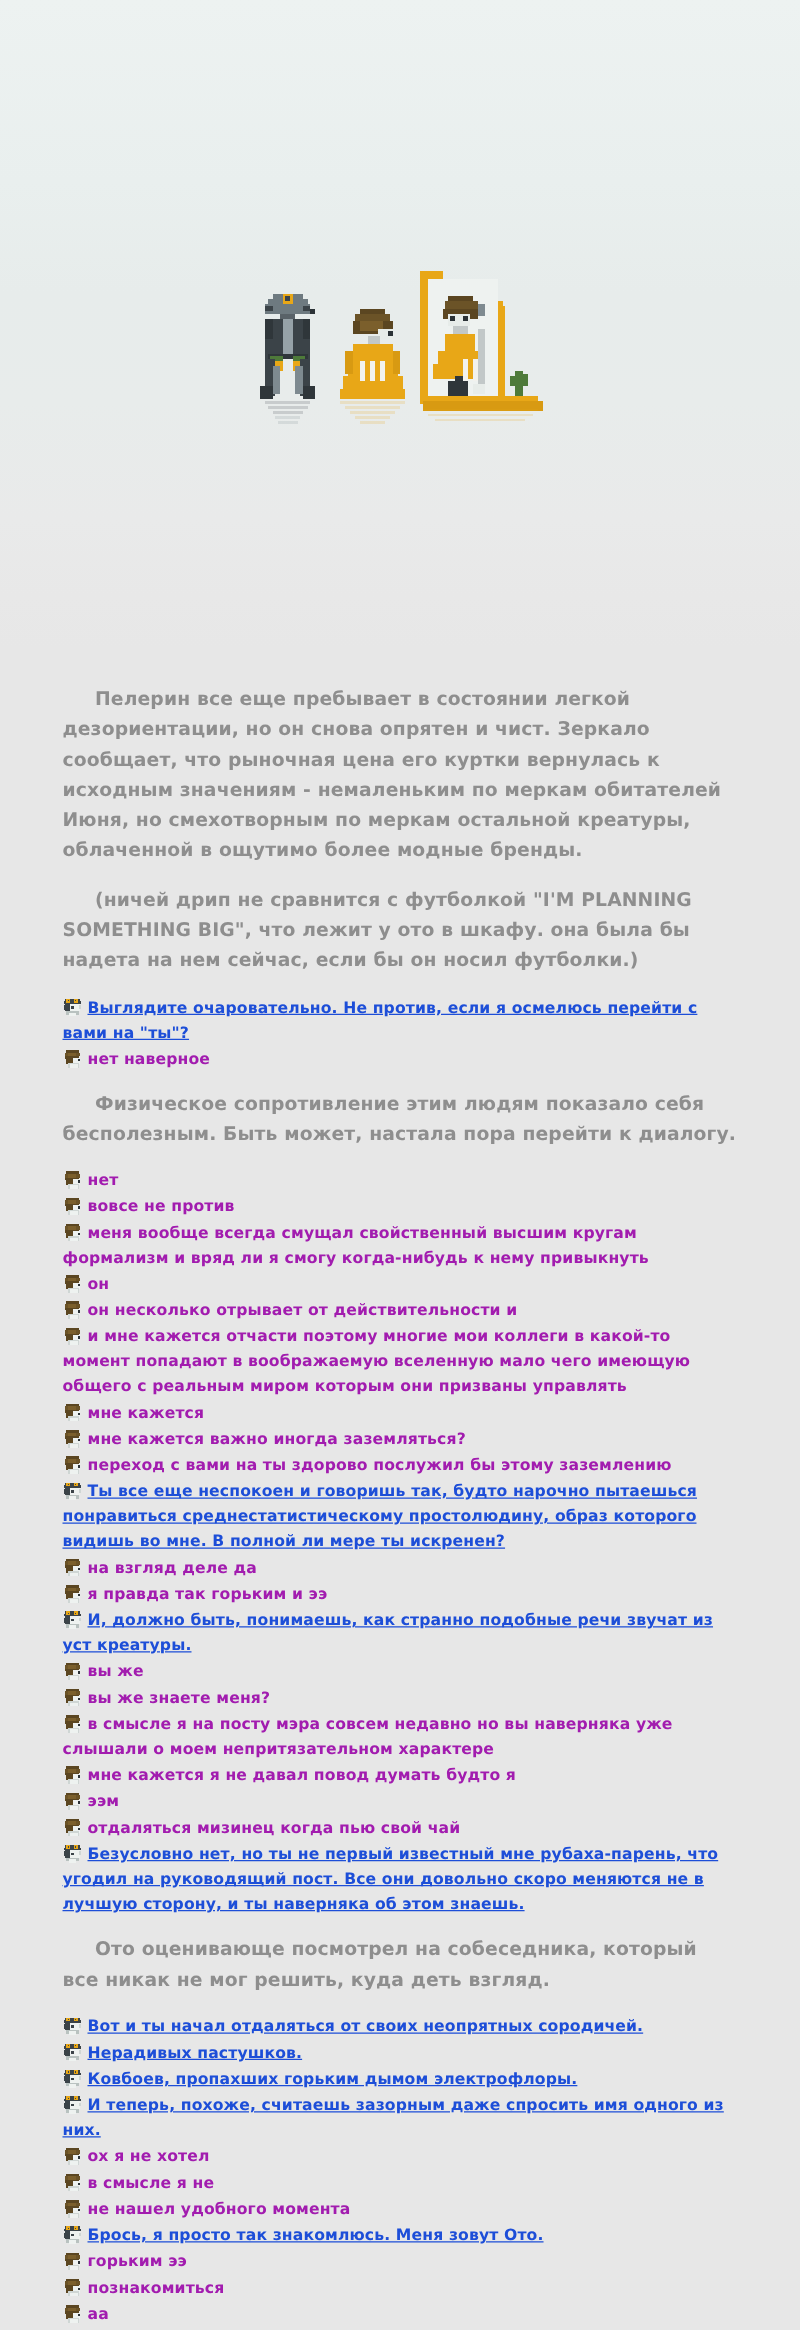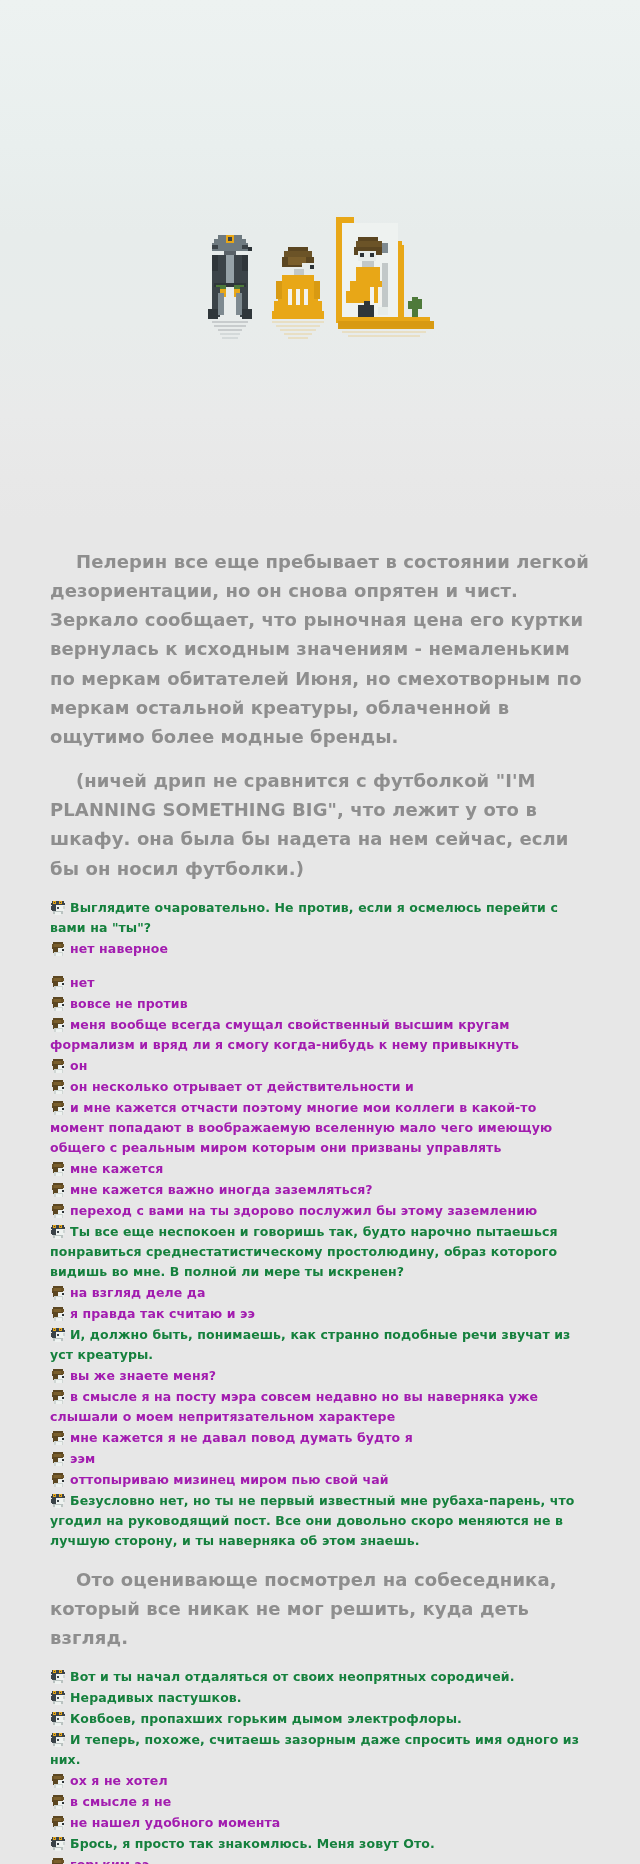--- a/index.html
+++ b/index.html
@@ -46,21 +46,21 @@
   .content {
     position: relative;
     width: 640px;
     background: #e7e7e7;
     padding: 28px 50px 24px 50px;
   }
 
   p.narration {
     margin: 0 0 15px 0;
     color: #8e8e8e;
-    font-size: 18px;
+    font-size: 15px;
     line-height: 1.62;
     font-weight: bold;
     text-indent: 26px;
     letter-spacing: 0.1px;
   }
   p.narration:last-child { margin-bottom: 0; }
 
   .dialogue-block {
     margin: 0 0 14px 0;
   }
@@ -75,21 +75,21 @@
     letter-spacing: 0.1px;
   }
   .dialogue-line .avatar {
     display: inline-block;
     vertical-align: -4px;
     width: 17px;
     height: 16px;
     margin-right: 3px;
   }
   .dialogue-line .avatar svg { display: block; }
-  .dialogue-line.npc { color: #15803d; }
+  .dialogue-line.npc { color: #1d4ed8; text-decoration: underline; }
   .dialogue-line.pc  { color: #a21caf; }
   .dialogue-line .txt { }
 </style>
 </head>
 <body>
 
 <div class="page">
 
   <div class="scene">
     <div class="scene-art">
@@ -245,20 +245,21 @@
               <rect x="2" y="6" width="11" height="2" fill="#5b4621"></rect>
               <rect x="4" y="3" width="7" height="3" fill="#7b5f2c"></rect>
               <rect x="8" y="7" width="6" height="5" fill="#eef2f0"></rect>
               <rect x="12" y="8" width="2" height="2" fill="#2b3236"></rect>
               <rect x="3" y="8" width="5" height="4" fill="#5b4621"></rect>
               <rect x="4" y="11" width="9" height="4" fill="#cfd6d4"></rect>
               <rect x="6" y="12" width="6" height="3" fill="#eef2f0"></rect>
             </svg></span><span class="txt">нет наверное</span></div>
       </div>
 
+    <p class="narration">Физическое сопротивление этим людям показало себя бесполезным. Быть может, настала пора перейти к диалогу.</p>
 
     <div class="dialogue-block">
         <div class="dialogue-line pc"><span class="avatar"><svg width="17" height="16" viewBox="0 0 17 16" shape-rendering="crispEdges" xmlns="http://www.w3.org/2000/svg">
               <rect x="3" y="1" width="10" height="2" fill="#5b4621"></rect>
               <rect x="2" y="3" width="12" height="3" fill="#6b5327"></rect>
               <rect x="2" y="6" width="11" height="2" fill="#5b4621"></rect>
               <rect x="4" y="3" width="7" height="3" fill="#7b5f2c"></rect>
               <rect x="8" y="7" width="6" height="5" fill="#eef2f0"></rect>
               <rect x="12" y="8" width="2" height="2" fill="#2b3236"></rect>
               <rect x="3" y="8" width="5" height="4" fill="#5b4621"></rect>
@@ -382,21 +383,21 @@
         <div class="dialogue-line pc"><span class="avatar"><svg width="17" height="16" viewBox="0 0 17 16" shape-rendering="crispEdges" xmlns="http://www.w3.org/2000/svg">
               <rect x="3" y="1" width="10" height="2" fill="#5b4621"></rect>
               <rect x="2" y="3" width="12" height="3" fill="#6b5327"></rect>
               <rect x="2" y="6" width="11" height="2" fill="#5b4621"></rect>
               <rect x="4" y="3" width="7" height="3" fill="#7b5f2c"></rect>
               <rect x="8" y="7" width="6" height="5" fill="#eef2f0"></rect>
               <rect x="12" y="8" width="2" height="2" fill="#2b3236"></rect>
               <rect x="3" y="8" width="5" height="4" fill="#5b4621"></rect>
               <rect x="4" y="11" width="9" height="4" fill="#cfd6d4"></rect>
               <rect x="6" y="12" width="6" height="3" fill="#eef2f0"></rect>
-            </svg></span><span class="txt">я правда так считаю и ээ</span></div>
+            </svg></span><span class="txt">я правда так горьким и ээ</span></div>
         <div class="dialogue-line npc"><span class="avatar"><svg width="17" height="16" viewBox="0 0 17 16" shape-rendering="crispEdges" xmlns="http://www.w3.org/2000/svg">
               <rect x="2" y="1" width="12" height="2" fill="#3b4348"></rect>
               <rect x="1" y="3" width="14" height="2" fill="#3b4348"></rect>
               <rect x="3" y="1" width="3" height="3" fill="#e8a717"></rect>
               <rect x="9" y="1" width="3" height="3" fill="#e8a717"></rect>
               <rect x="4" y="2" width="1" height="1" fill="#3b4348"></rect>
               <rect x="10" y="2" width="1" height="1" fill="#3b4348"></rect>
               <rect x="2" y="5" width="12" height="6" fill="#eef2f0"></rect>
               <rect x="2" y="5" width="4" height="6" fill="#3b4348"></rect>
               <rect x="1" y="6" width="2" height="4" fill="#3b4348"></rect>
@@ -408,20 +409,31 @@
         <div class="dialogue-line pc"><span class="avatar"><svg width="17" height="16" viewBox="0 0 17 16" shape-rendering="crispEdges" xmlns="http://www.w3.org/2000/svg">
               <rect x="3" y="1" width="10" height="2" fill="#5b4621"></rect>
               <rect x="2" y="3" width="12" height="3" fill="#6b5327"></rect>
               <rect x="2" y="6" width="11" height="2" fill="#5b4621"></rect>
               <rect x="4" y="3" width="7" height="3" fill="#7b5f2c"></rect>
               <rect x="8" y="7" width="6" height="5" fill="#eef2f0"></rect>
               <rect x="12" y="8" width="2" height="2" fill="#2b3236"></rect>
               <rect x="3" y="8" width="5" height="4" fill="#5b4621"></rect>
               <rect x="4" y="11" width="9" height="4" fill="#cfd6d4"></rect>
               <rect x="6" y="12" width="6" height="3" fill="#eef2f0"></rect>
+            </svg></span><span class="txt">вы же</span></div>
+        <div class="dialogue-line pc"><span class="avatar"><svg width="17" height="16" viewBox="0 0 17 16" shape-rendering="crispEdges" xmlns="http://www.w3.org/2000/svg">
+              <rect x="3" y="1" width="10" height="2" fill="#5b4621"></rect>
+              <rect x="2" y="3" width="12" height="3" fill="#6b5327"></rect>
+              <rect x="2" y="6" width="11" height="2" fill="#5b4621"></rect>
+              <rect x="4" y="3" width="7" height="3" fill="#7b5f2c"></rect>
+              <rect x="8" y="7" width="6" height="5" fill="#eef2f0"></rect>
+              <rect x="12" y="8" width="2" height="2" fill="#2b3236"></rect>
+              <rect x="3" y="8" width="5" height="4" fill="#5b4621"></rect>
+              <rect x="4" y="11" width="9" height="4" fill="#cfd6d4"></rect>
+              <rect x="6" y="12" width="6" height="3" fill="#eef2f0"></rect>
             </svg></span><span class="txt">вы же знаете меня?</span></div>
         <div class="dialogue-line pc"><span class="avatar"><svg width="17" height="16" viewBox="0 0 17 16" shape-rendering="crispEdges" xmlns="http://www.w3.org/2000/svg">
               <rect x="3" y="1" width="10" height="2" fill="#5b4621"></rect>
               <rect x="2" y="3" width="12" height="3" fill="#6b5327"></rect>
               <rect x="2" y="6" width="11" height="2" fill="#5b4621"></rect>
               <rect x="4" y="3" width="7" height="3" fill="#7b5f2c"></rect>
               <rect x="8" y="7" width="6" height="5" fill="#eef2f0"></rect>
               <rect x="12" y="8" width="2" height="2" fill="#2b3236"></rect>
               <rect x="3" y="8" width="5" height="4" fill="#5b4621"></rect>
               <rect x="4" y="11" width="9" height="4" fill="#cfd6d4"></rect>
@@ -452,21 +464,21 @@
         <div class="dialogue-line pc"><span class="avatar"><svg width="17" height="16" viewBox="0 0 17 16" shape-rendering="crispEdges" xmlns="http://www.w3.org/2000/svg">
               <rect x="3" y="1" width="10" height="2" fill="#5b4621"></rect>
               <rect x="2" y="3" width="12" height="3" fill="#6b5327"></rect>
               <rect x="2" y="6" width="11" height="2" fill="#5b4621"></rect>
               <rect x="4" y="3" width="7" height="3" fill="#7b5f2c"></rect>
               <rect x="8" y="7" width="6" height="5" fill="#eef2f0"></rect>
               <rect x="12" y="8" width="2" height="2" fill="#2b3236"></rect>
               <rect x="3" y="8" width="5" height="4" fill="#5b4621"></rect>
               <rect x="4" y="11" width="9" height="4" fill="#cfd6d4"></rect>
               <rect x="6" y="12" width="6" height="3" fill="#eef2f0"></rect>
-            </svg></span><span class="txt">оттопыриваю мизинец миром пью свой чай</span></div>
+            </svg></span><span class="txt">отдаляться мизинец когда пью свой чай</span></div>
         <div class="dialogue-line npc"><span class="avatar"><svg width="17" height="16" viewBox="0 0 17 16" shape-rendering="crispEdges" xmlns="http://www.w3.org/2000/svg">
               <rect x="2" y="1" width="12" height="2" fill="#3b4348"></rect>
               <rect x="1" y="3" width="14" height="2" fill="#3b4348"></rect>
               <rect x="3" y="1" width="3" height="3" fill="#e8a717"></rect>
               <rect x="9" y="1" width="3" height="3" fill="#e8a717"></rect>
               <rect x="4" y="2" width="1" height="1" fill="#3b4348"></rect>
               <rect x="10" y="2" width="1" height="1" fill="#3b4348"></rect>
               <rect x="2" y="5" width="12" height="6" fill="#eef2f0"></rect>
               <rect x="2" y="5" width="4" height="6" fill="#3b4348"></rect>
               <rect x="1" y="6" width="2" height="4" fill="#3b4348"></rect>

